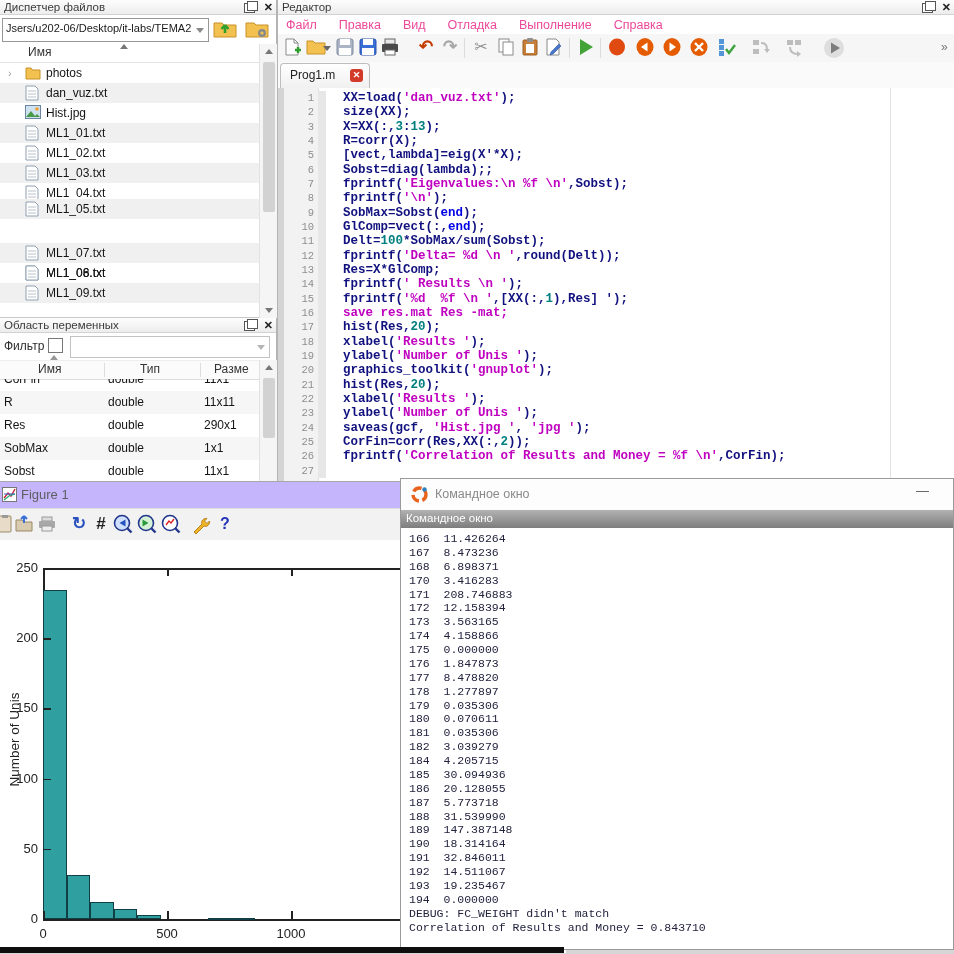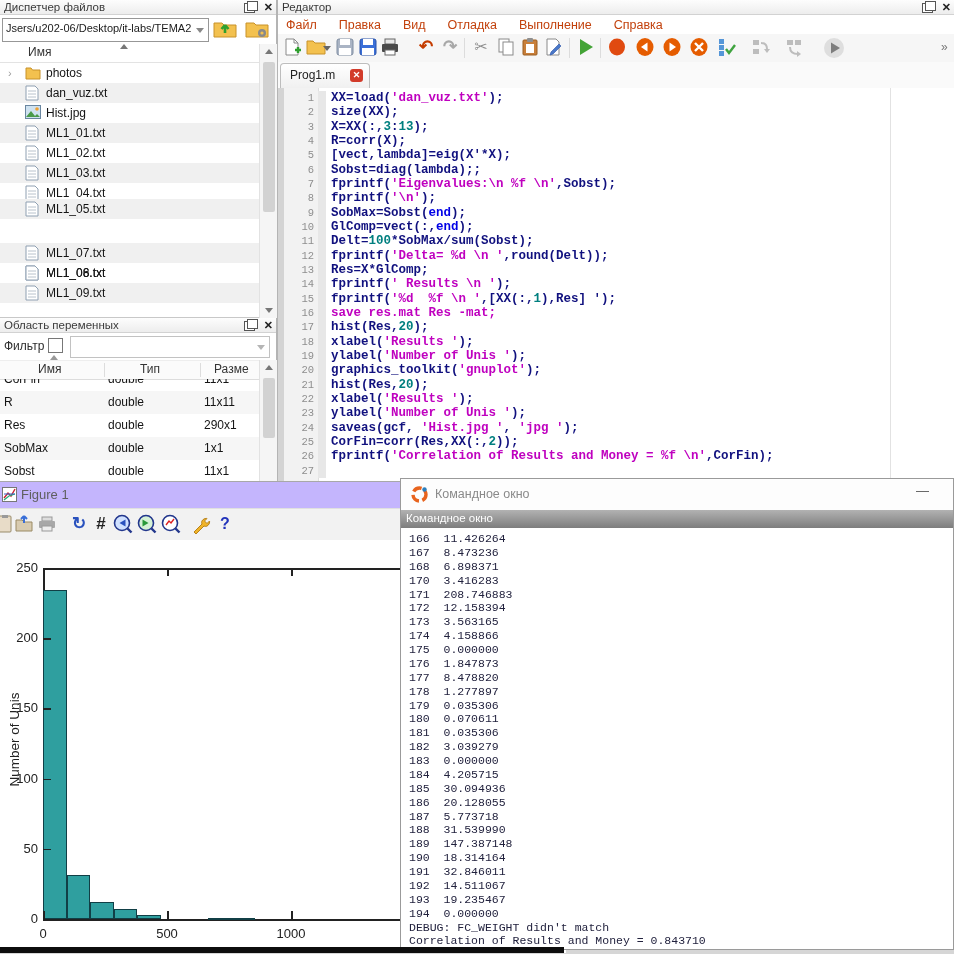--- a/index.html
+++ b/index.html
@@ -20,29 +20,29 @@
   .caret-up{width:0;height:0;border-left:4px solid transparent;border-right:4px solid transparent;border-bottom:5px solid #777;}
   .caret-dn{width:0;height:0;border-left:4px solid transparent;border-right:4px solid transparent;border-top:5px solid #777;}
   .frow{position:absolute;left:0;right:18px;height:20px;font-size:12px;color:#141414;line-height:20px;}
   .frow.alt{background:#f0f0f0;}
   .frow .nm{position:absolute;left:46px;top:0;}
   .fic{position:absolute;left:25px;top:2px;width:16px;height:16px;}
   .fexp{position:absolute;left:8px;top:3px;color:#9b9b9b;font-size:11px;line-height:14px;}
   .vrow{position:relative;height:23px;font-size:12px;color:#141414;line-height:23px;}
   .vrow.alt{background:#f6f6f6;}
   .vrow span{position:absolute;top:0;}
-  .menu-item{font-size:12.5px;color:#c2410c;margin-right:22px;}
+  .menu-item{font-size:12.5px;color:#ec4899;margin-right:22px;}
   .tbico{position:absolute;top:3px;width:22px;height:22px;text-align:center;}
   .tbsep{position:absolute;top:4px;width:1px;height:20px;background:#dcdcdc;}
   .code-line{height:14.33px;white-space:pre;font-family:"Liberation Mono","DejaVu Sans Mono",monospace;
              font-size:12.5px;font-weight:600;line-height:14.33px;}
   .code-line .ln{display:inline-block;width:30px;text-align:right;color:#8e8e8e;background:#f2f2f2;
                  font-weight:400;font-size:10.5px;padding-right:4px;}
   .code-line .mg{display:inline-block;width:8px;background:#e7e7e7;height:14.33px;vertical-align:top;}
-  .code-line .tx{padding-left:5px;}
+  .code-line .tx{padding-left:17px;}
   .tc{color:#10107e;} .ts{color:#bf00bf;} .tn{color:#007f7f;} .tk{color:#0000e6;}
   .term-line{white-space:pre;font-family:"Liberation Mono","DejaVu Sans Mono",monospace;
              font-size:11.5px;line-height:13.87px;color:#22223e;}
   .tick{position:absolute;background:#222;}
   .xlab{position:absolute;font-size:13px;color:#222;transform:translateX(-50%);}
   .ylab{position:absolute;font-size:13px;color:#222;text-align:right;width:32px;}
   .bar{position:absolute;background:#2f9f9f;border:1px solid #113f46;box-sizing:border-box;}
   .scrtrack{position:absolute;background:#f5f5f5;border-left:1px solid #e2e2e2;}
   .scrthumb{position:absolute;background:#d2d2d2;border-radius:2px;}
 </style>
@@ -509,21 +509,20 @@
       <div class="term-line">173  3.563165</div>
       <div class="term-line">174  4.158866</div>
       <div class="term-line">175  0.000000</div>
       <div class="term-line">176  1.847873</div>
       <div class="term-line">177  8.478820</div>
       <div class="term-line">178  1.277897</div>
       <div class="term-line">179  0.035306</div>
       <div class="term-line">180  0.070611</div>
       <div class="term-line">181  0.035306</div>
       <div class="term-line">182  3.039279</div>
-      <div class="term-line">183  0.000000</div>
       <div class="term-line">184  4.205715</div>
       <div class="term-line">185  30.094936</div>
       <div class="term-line">186  20.128055</div>
       <div class="term-line">187  5.773718</div>
       <div class="term-line">188  31.539990</div>
       <div class="term-line">189  147.387148</div>
       <div class="term-line">190  18.314164</div>
       <div class="term-line">191  32.846011</div>
       <div class="term-line">192  14.511067</div>
       <div class="term-line">193  19.235467</div>

